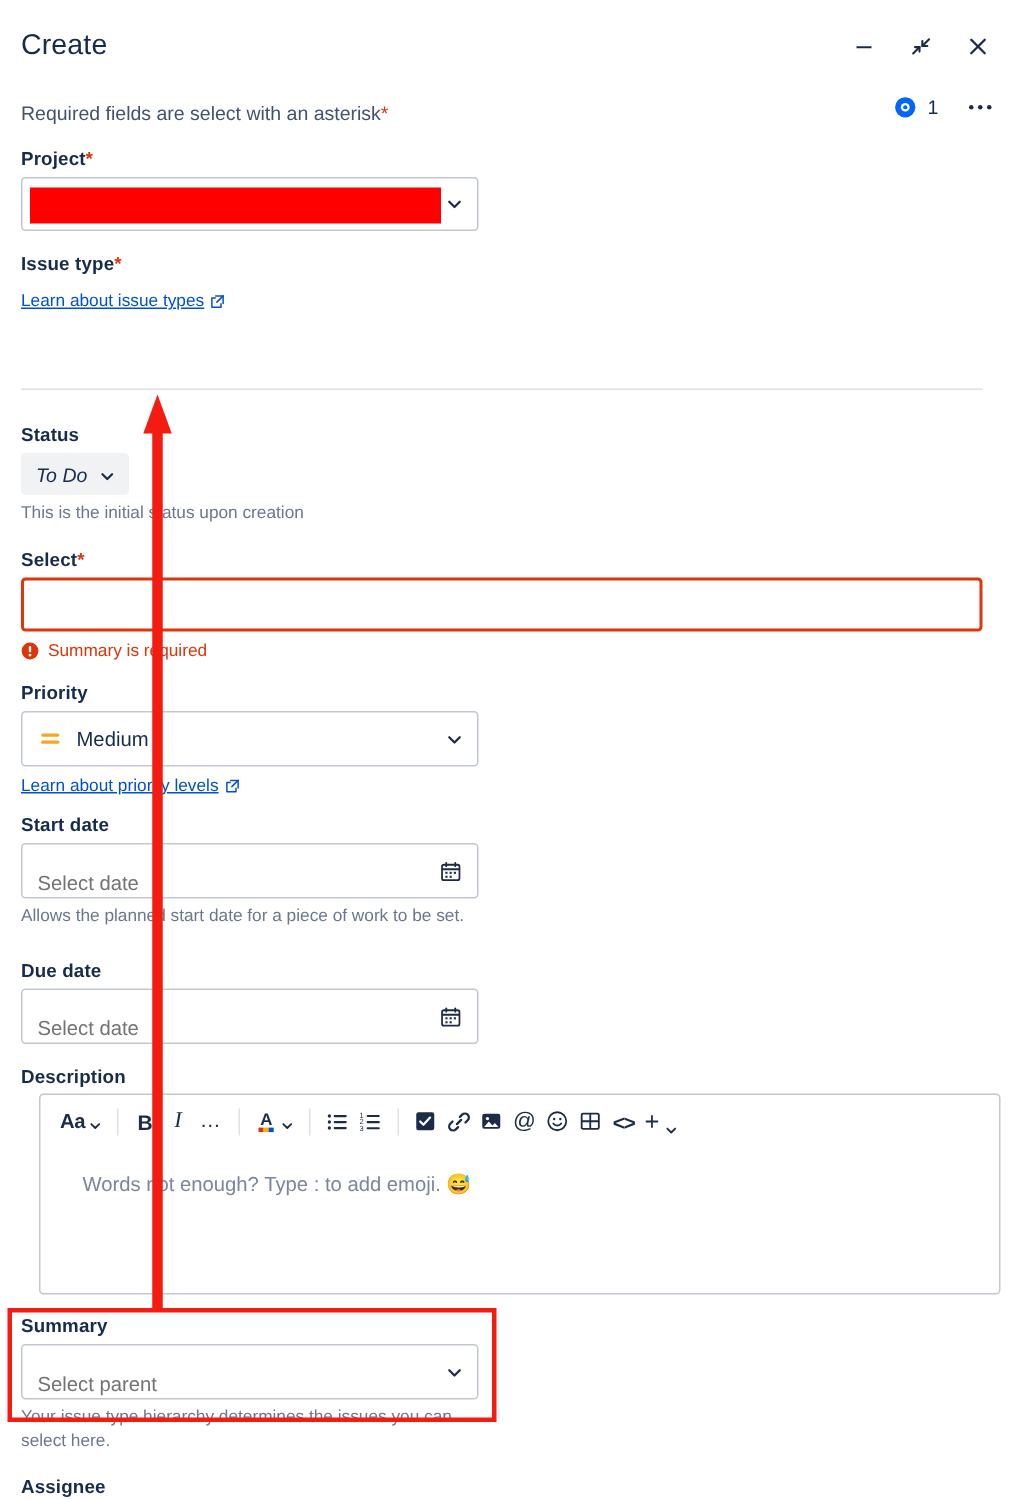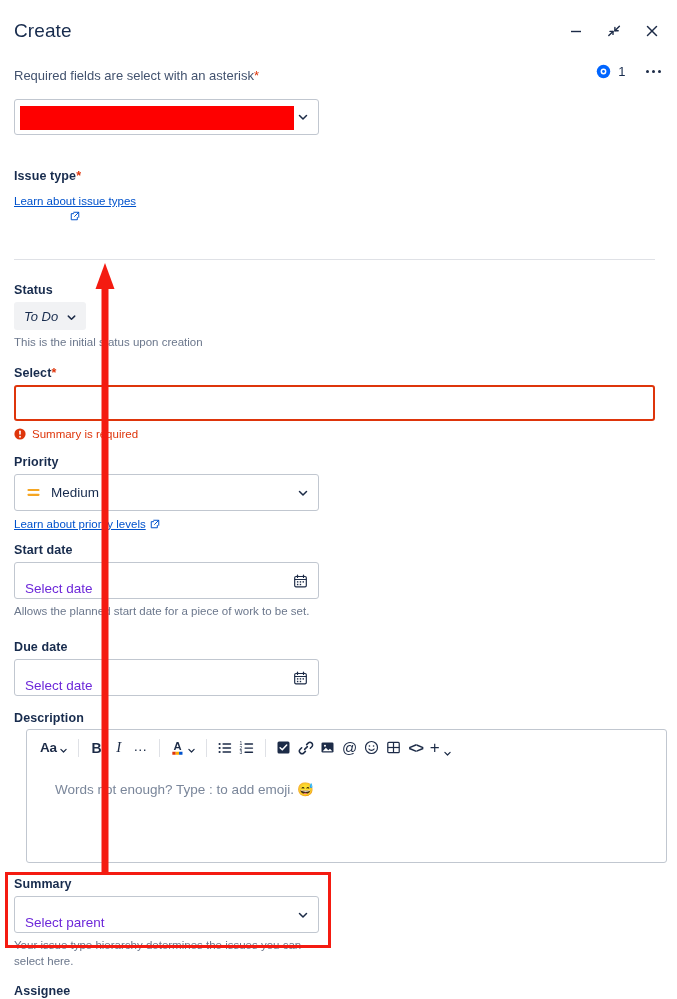--- a/index.html
+++ b/index.html
@@ -54,21 +54,21 @@
   .lbl .ast { color: #de350b; font-weight: 700; }
   .helper {
     font-size: 11.5px; color: #6b778c; margin-top: 5px; line-height: 1.35;
   }
   .selectbox {
     width: 305px; height: 37px; border: 1px solid #c1c7d0; border-radius: 3px;
     background: #fff; display: flex; align-items: center; padding: 0 10px;
     font-size: 13.5px; color: #172b4d; position: relative; cursor: pointer;
   }
   .selectbox.focused { border: 2px solid #0052cc; }
-  .ph { color: #6d28d9; margin-top: 16px; }
+  .ph { color: #737373; margin-top: 16px; }
   .chev {
     position: absolute; right: 9px; top: 50%; transform: translateY(-50%);
     width: 12px; height: 12px; color: #1c2b47;
   }
   .chev svg { display: block; }
   .link {
     font-size: 11.5px; color: #0052cc; text-decoration: underline;
     display: inline-flex; align-items: center; gap: 4px; cursor: pointer;
   }
   .ext-ico { width: 10px; height: 10px; display: inline-block; }
@@ -180,33 +180,34 @@
       <span class="watch-count">1</span>
     </div>
     <div class="more-btn">
       <i></i>
         <i></i>
         <i></i>
     </div>
   </div>
 
   <div class="field" style="top:99px;">
+    <span class="lbl"><span>Project</span><span class="ast">*</span></span>
     <div class="selectbox" style="height:36px;">
       <div class="redact"></div>
       <span class="chev">
         <svg viewBox="0 0 12 12" fill="none" stroke="#1c2b47" stroke-width="1.5" stroke-linecap="round" stroke-linejoin="round">
             <path d="M2.5 4.5 L6 8 L9.5 4.5"></path>
           </svg>
       </span>
     </div>
   </div>
 
   <div class="field" style="top:169px;">
     <span class="lbl"><span>Issue type</span><span class="ast">*</span></span>
-    <a class="link" style="margin-top:7px;flex-direction:column;">
+    <a class="link" style="margin-top:7px;">
       <span>Learn about issue types</span>
       <span class="ext-ico">
         <svg viewBox="0 0 12 12" fill="none" stroke="#0052cc" stroke-width="1.2" stroke-linecap="round" stroke-linejoin="round">
           <path d="M4.5 1.5 H10.5 V7.5"></path>
             <path d="M10.5 1.5 L5.5 6.5"></path>
             <path d="M8.8 7.8 V10.5 H1.5 V3.2 H4.2"></path>
         </svg>
       </span>
     </a>
   </div>

